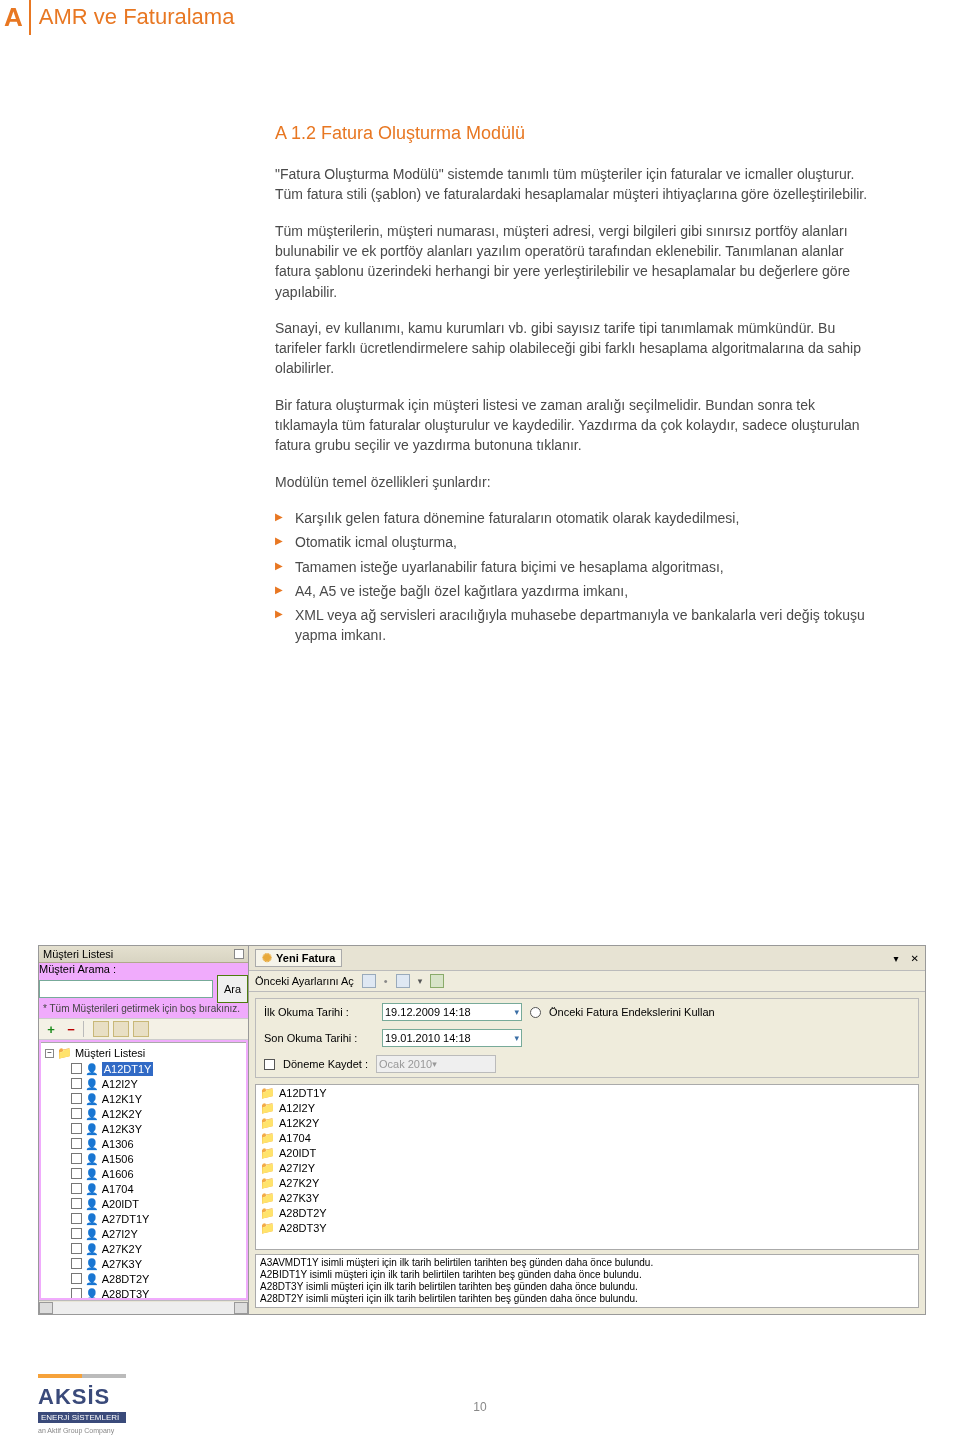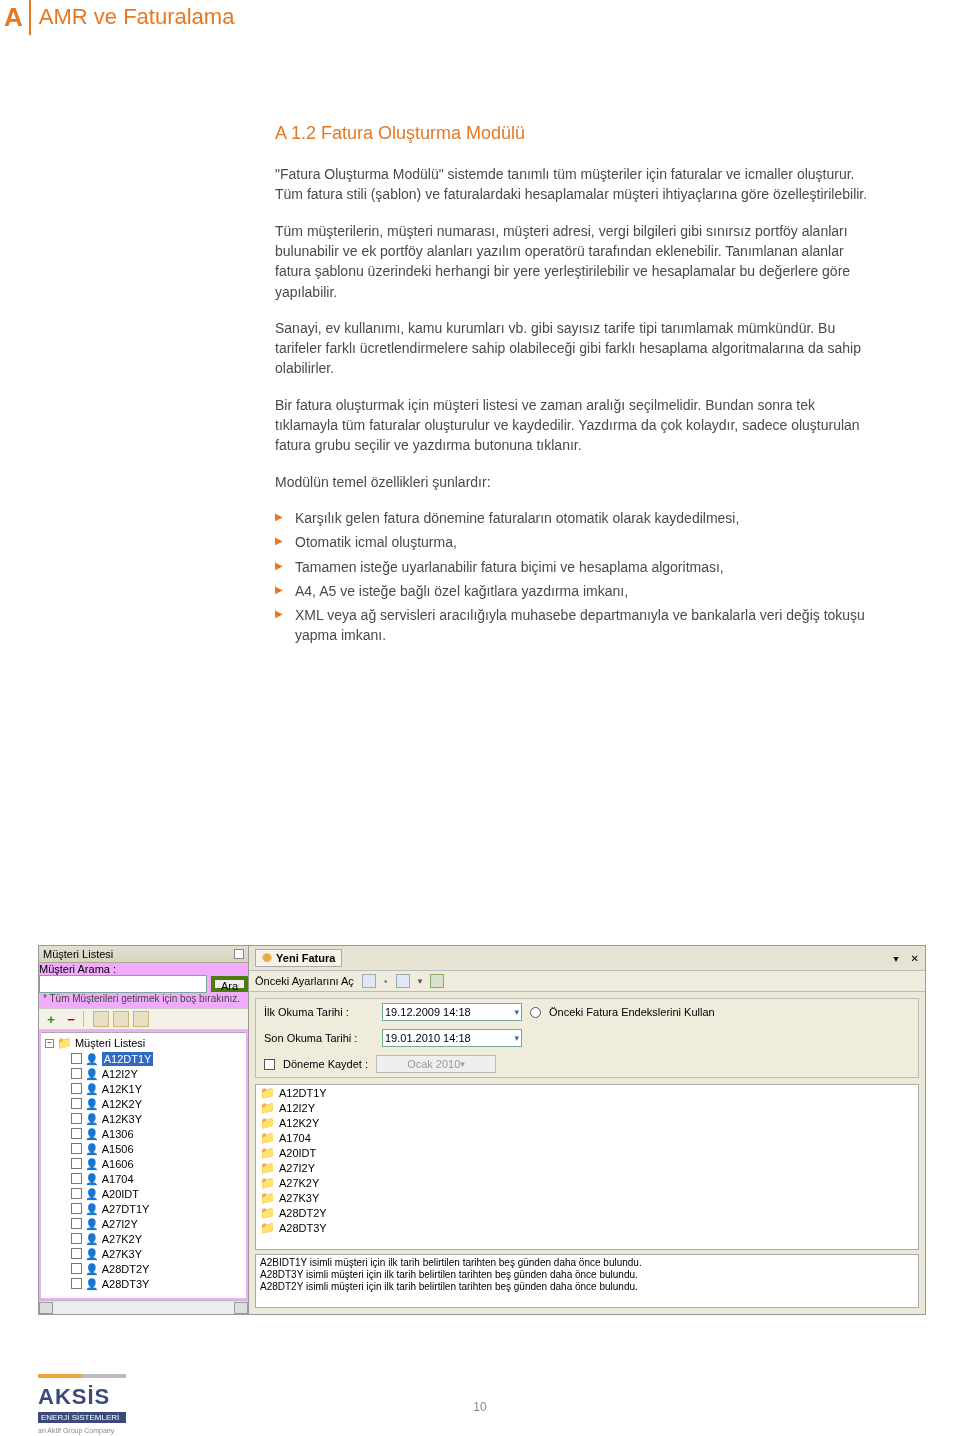--- a/index.html
+++ b/index.html
@@ -102,25 +102,25 @@
     gap: 4px;
   }
   .search-row input[type=text] {
     flex: 1;
     height: 18px;
     border: 1px solid #7a9;
     font-size: 11px;
     padding: 0 2px;
   }
   .search-row button {
-    height: 16px;
+    height: 28px;
     font-size: 11px;
     padding: 0 6px;
     background: #efefef;
-    border: 4px solid #4d7c0f;
+    border: 1px solid #4d7c0f;
   }
   .hint {
     font-size: 10px;
     padding: 0 4px 4px;
     color: #444;
   }
   .toolbar-row {
     display: flex;
     gap: 4px;
     padding: 2px 4px;
@@ -207,21 +207,21 @@
   .date-input{
     width:140px;height:18px;border:1px solid #7a9;background:#fff;
     display:flex;align-items:center;justify-content:space-between;padding:0 2px;font-size:11px;
   }
   .dd-arrow{color:#3a6ea5;font-size:9px;}
   .radio{width:11px;height:11px;border:1px solid #555;border-radius:50%;background:#fff;display:inline-block;}
   .check{width:11px;height:11px;border:1px solid #555;background:#fff;display:inline-block;}
   .disabled-txt{color:#999;}
   .disabled-box{
     width:120px;height:18px;border:1px solid #bbb;background:#efefef;color:#999;
-    display:flex;align-items:center;justify-content:center;padding:0 2px;font-size:11px;
+    display:flex;align-items:center;justify-content:flex-start;padding:0 2px;font-size:11px;
   }
   .result-list{
     flex:1;background:#fff;margin:0 6px;border:1px solid #aaa;
     overflow:hidden;
   }
   .rl-item{display:flex;align-items:center;gap:4px;padding:0 4px;font-size:11px;height:15px;}
   .folder-ico{color:#caa94c;font-size:12px;}
   .msg-box{
     margin:4px 6px 6px;background:#fff;border:1px solid #aaa;
     font-size:10px;padding:2px 4px;height:54px;overflow:hidden;line-height:12px;
@@ -467,20 +467,21 @@
         <div class="rl-item">
           <span class="folder-ico">📁</span>
           <span>A28DT2Y</span>
         </div>
         <div class="rl-item">
           <span class="folder-ico">📁</span>
           <span>A28DT3Y</span>
         </div>
       </div>
     <div class="msg-box" id="msg-box">
+        <div>A3AVMDT1Y isimli müşteri için ilk tarih belirtilen tarihten beş günden daha önce bulundu.</div>
         <div>A2BIDT1Y isimli müşteri için ilk tarih belirtilen tarihten beş günden daha önce bulundu.</div>
         <div>A28DT3Y isimli müşteri için ilk tarih belirtilen tarihten beş günden daha önce bulundu.</div>
         <div>A28DT2Y isimli müşteri için ilk tarih belirtilen tarihten beş günden daha önce bulundu.</div>
       </div>
   </div>
 </div>
 
 <div class="page-num">10</div>
 <div class="footer">
   <div class="logo">

